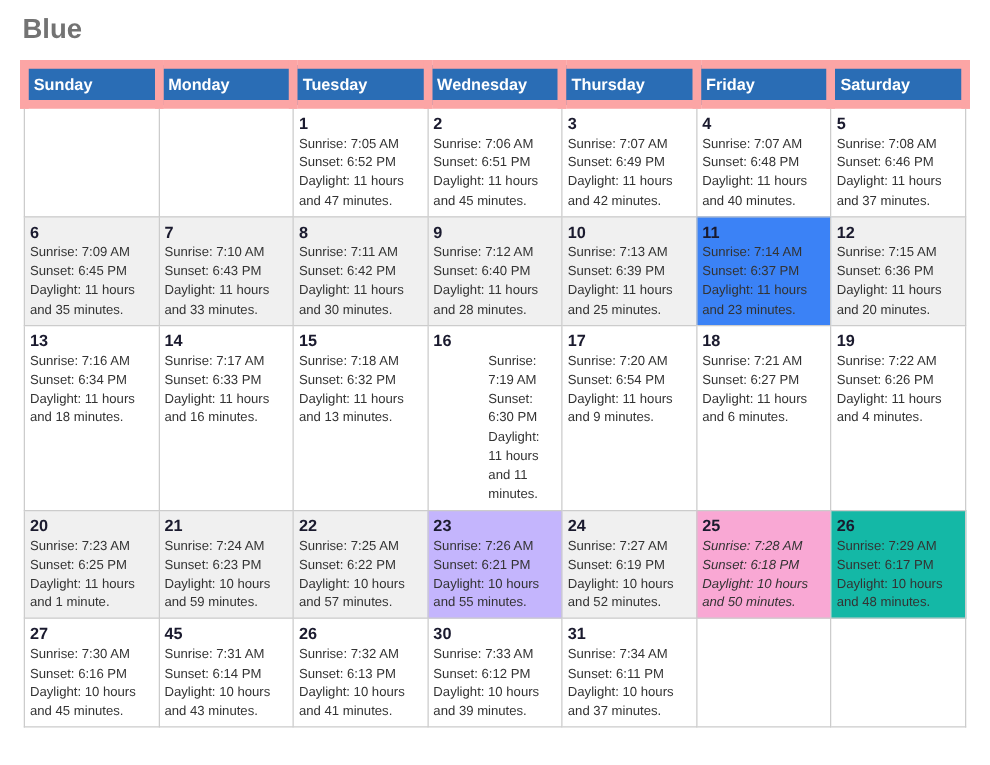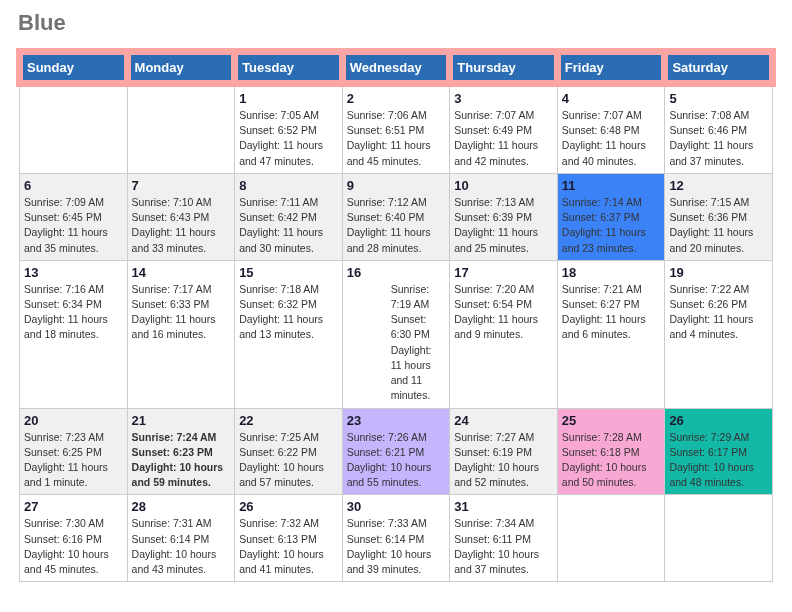--- a/index.html
+++ b/index.html
@@ -220,21 +220,21 @@
       </tr>
       <tr>
         <td style="background: rgb(240, 240, 240);">
           <div class="day-num">20</div>
           <div class="day-info" style="white-space: pre-line;">Sunrise: 7:23 AM
 Sunset: 6:25 PM
 Daylight: 11 hours and 1 minute.</div>
         </td>
         <td style="background: rgb(240, 240, 240);">
           <div class="day-num">21</div>
-          <div class="day-info" style="white-space: pre-line; font-weight: bold;">Sunrise: 7:24 AM
+          <div class="day-info" style="white-space: pre-line;">Sunrise: 7:24 AM
 Sunset: 6:23 PM
 Daylight: 10 hours and 59 minutes.</div>
         </td>
         <td style="background: rgb(240, 240, 240);">
           <div class="day-num">22</div>
           <div class="day-info" style="white-space: pre-line;">Sunrise: 7:25 AM
 Sunset: 6:22 PM
 Daylight: 10 hours and 57 minutes.</div>
         </td>
         <td style="background: #c4b5fd;">
@@ -244,54 +244,54 @@
 Daylight: 10 hours and 55 minutes.</div>
         </td>
         <td style="background: rgb(240, 240, 240);">
           <div class="day-num">24</div>
           <div class="day-info" style="white-space: pre-line;">Sunrise: 7:27 AM
 Sunset: 6:19 PM
 Daylight: 10 hours and 52 minutes.</div>
         </td>
         <td style="background: #f9a8d4;">
           <div class="day-num">25</div>
-          <div class="day-info" style="white-space: pre-line;">Sunrise: 7:28 AM
+          <div class="day-info" style="white-space: pre-line; font-style: italic;">Sunrise: 7:28 AM
 Sunset: 6:18 PM
 Daylight: 10 hours and 50 minutes.</div>
         </td>
         <td style="background: #14b8a6;">
           <div class="day-num">26</div>
           <div class="day-info" style="white-space: pre-line;">Sunrise: 7:29 AM
 Sunset: 6:17 PM
 Daylight: 10 hours and 48 minutes.</div>
         </td>
       </tr>
       <tr>
         <td>
           <div class="day-num">27</div>
           <div class="day-info" style="white-space: pre-line;">Sunrise: 7:30 AM
 Sunset: 6:16 PM
 Daylight: 10 hours and 45 minutes.</div>
         </td>
         <td>
-          <div class="day-num">28</div>
+          <div class="day-num">45</div>
           <div class="day-info" style="white-space: pre-line;">Sunrise: 7:31 AM
 Sunset: 6:14 PM
 Daylight: 10 hours and 43 minutes.</div>
         </td>
         <td>
           <div class="day-num">26</div>
           <div class="day-info" style="white-space: pre-line;">Sunrise: 7:32 AM
 Sunset: 6:13 PM
 Daylight: 10 hours and 41 minutes.</div>
         </td>
         <td>
           <div class="day-num">30</div>
           <div class="day-info" style="white-space: pre-line;">Sunrise: 7:33 AM
-Sunset: 6:14 PM
+Sunset: 6:12 PM
 Daylight: 10 hours and 39 minutes.</div>
         </td>
         <td>
           <div class="day-num">31</div>
           <div class="day-info" style="white-space: pre-line;">Sunrise: 7:34 AM
 Sunset: 6:11 PM
 Daylight: 10 hours and 37 minutes.</div>
         </td>
         <td class="empty"></td>
         <td class="empty"></td>

